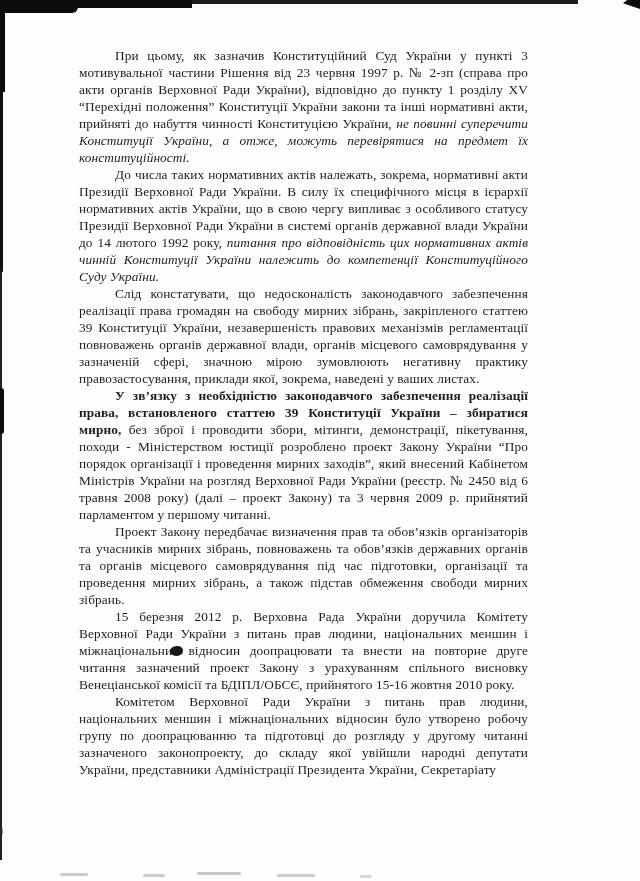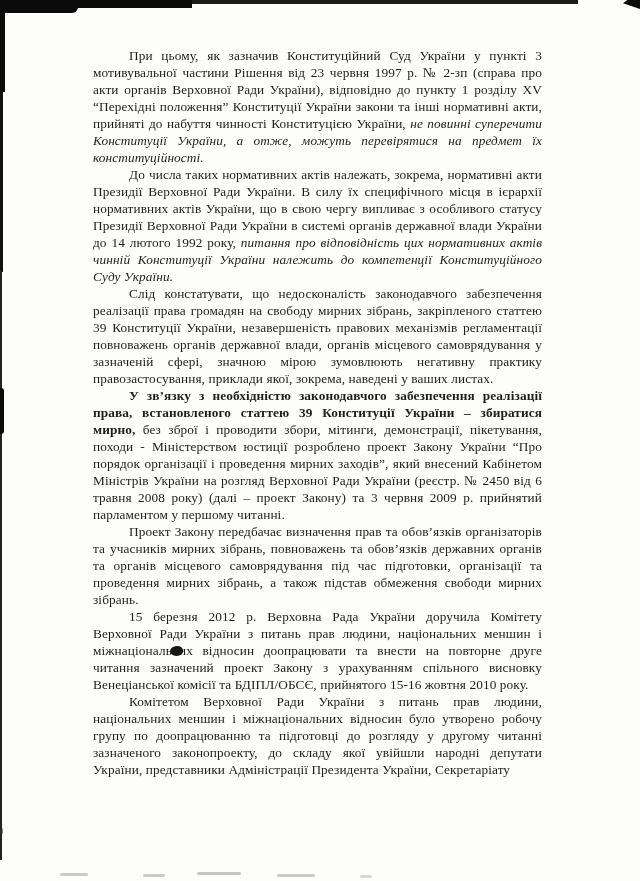--- a/index.html
+++ b/index.html
@@ -6,21 +6,21 @@
   .page {
     position: relative;
     width: 640px;
     height: 881px;
     background: #fdfdfb;
     overflow: hidden;
     font-family: "Liberation Serif", "DejaVu Serif", serif;
   }
   .text-block {
     position: absolute;
-    left: 93px;
+    left: 79px;
     top: 47px;
     width: 449px;
     font-size: 13.3px;
     line-height: 17px;
     color: #1d1d1d;
     text-align: justify;
     text-align-last: left;
     letter-spacing: 0.1px;
   }
   .para { margin: 0; text-indent: 36px; }

